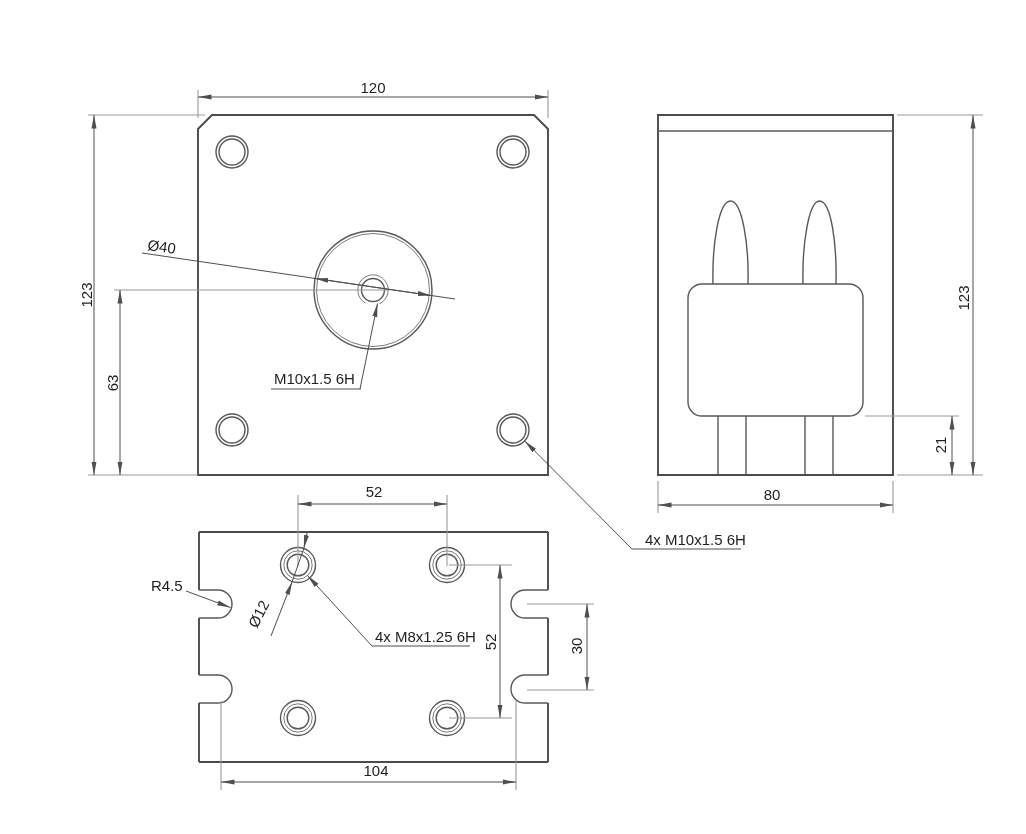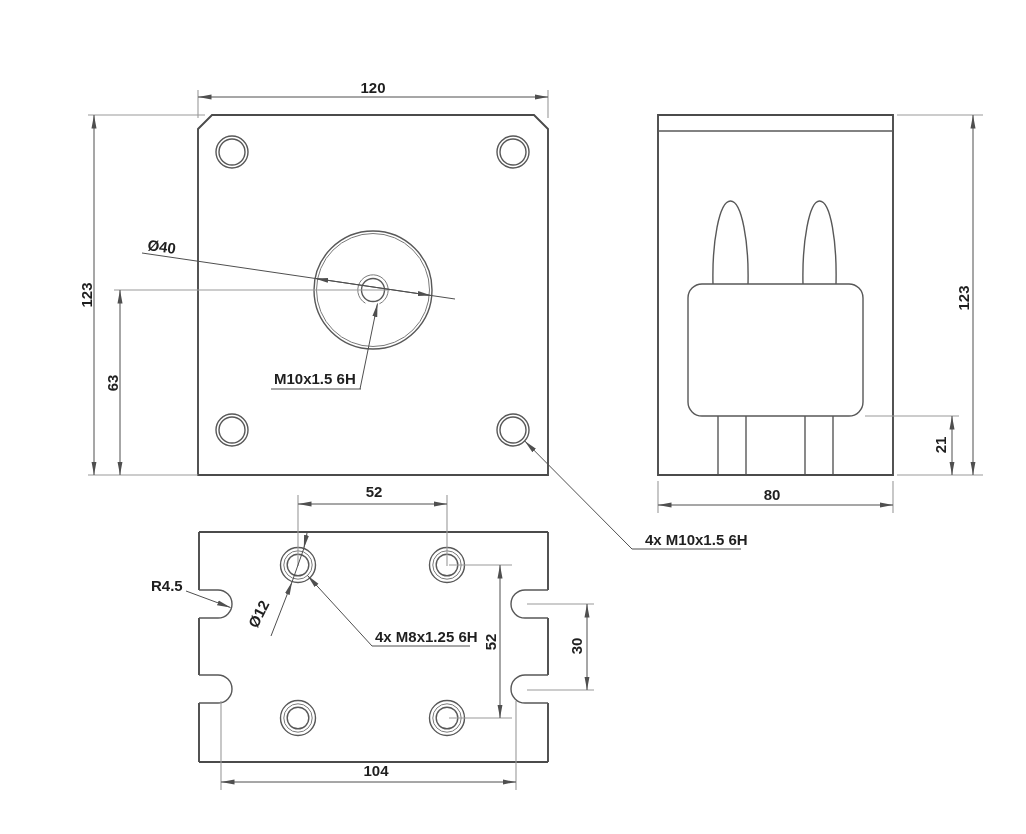--- a/index.html
+++ b/index.html
@@ -1,20 +1,20 @@
 <!DOCTYPE html>
 <html style="--geometry: #4b4b4b; --secondary: #585858; --fine: #7a7a7a; --dimension: #4f4f4f; --extension: #9a9a9a; --text: #1f1f1f; --background: #ffffff;"><head>
 <meta charset="utf-8">
 <style>
   :root{
     --geometry:#4b4b4b; --secondary:#585858; --fine:#7a7a7a;
     --dimension:#4f4f4f; --extension:#9a9a9a; --text:#1f1f1f; --bg:#ffffff;
   }
   html,body{margin:0;padding:0;background:var(--bg);}
-  .canvas{width:1026px;height:834px;background:var(--bg);position:relative;overflow:hidden;font-weight:bold;}
+  .canvas{width:1026px;height:834px;background:var(--bg);position:relative;overflow:hidden;}
   svg{display:block;}
   .geo{fill:none;stroke:var(--geometry);stroke-width:1.9px;stroke-linejoin:miter;}
   .geo2{fill:none;stroke:var(--secondary);stroke-width:1.4px;}
   .geo3{fill:none;stroke:var(--fine);stroke-width:1px;}
   .ext{fill:none;stroke:var(--extension);stroke-width:1.1px;}
   .dim{fill:none;stroke:var(--dimension);stroke-width:1px;}
   .lead{fill:none;stroke:var(--dimension);stroke-width:1px;}
   .lbl{fill:var(--text);font-family:"Liberation Sans",sans-serif;font-size:15px;}
   .mid{text-anchor:middle;}
 </style>

